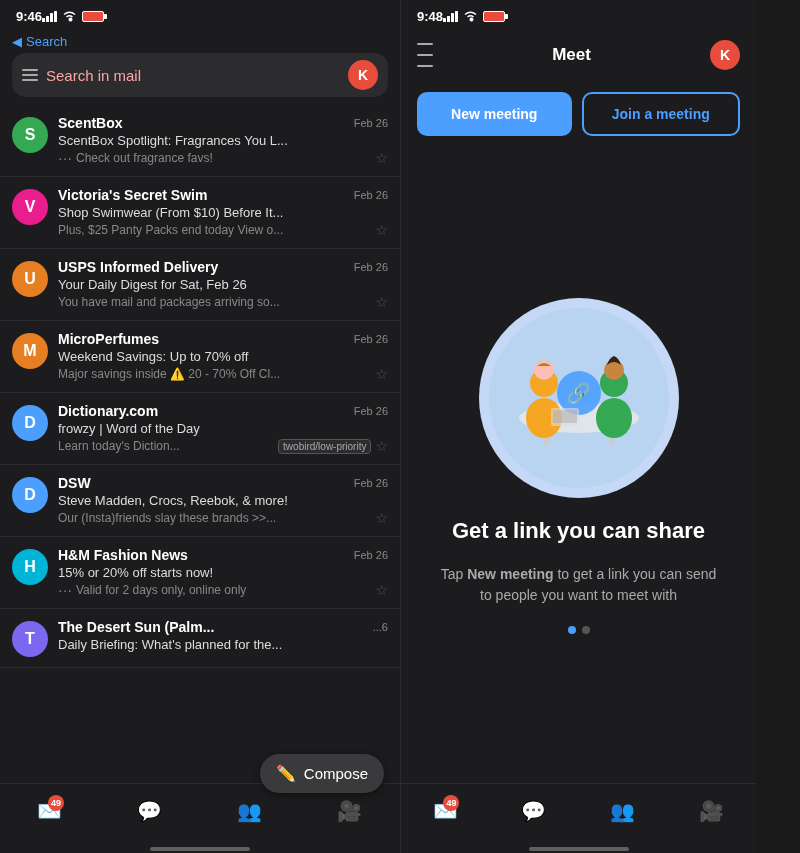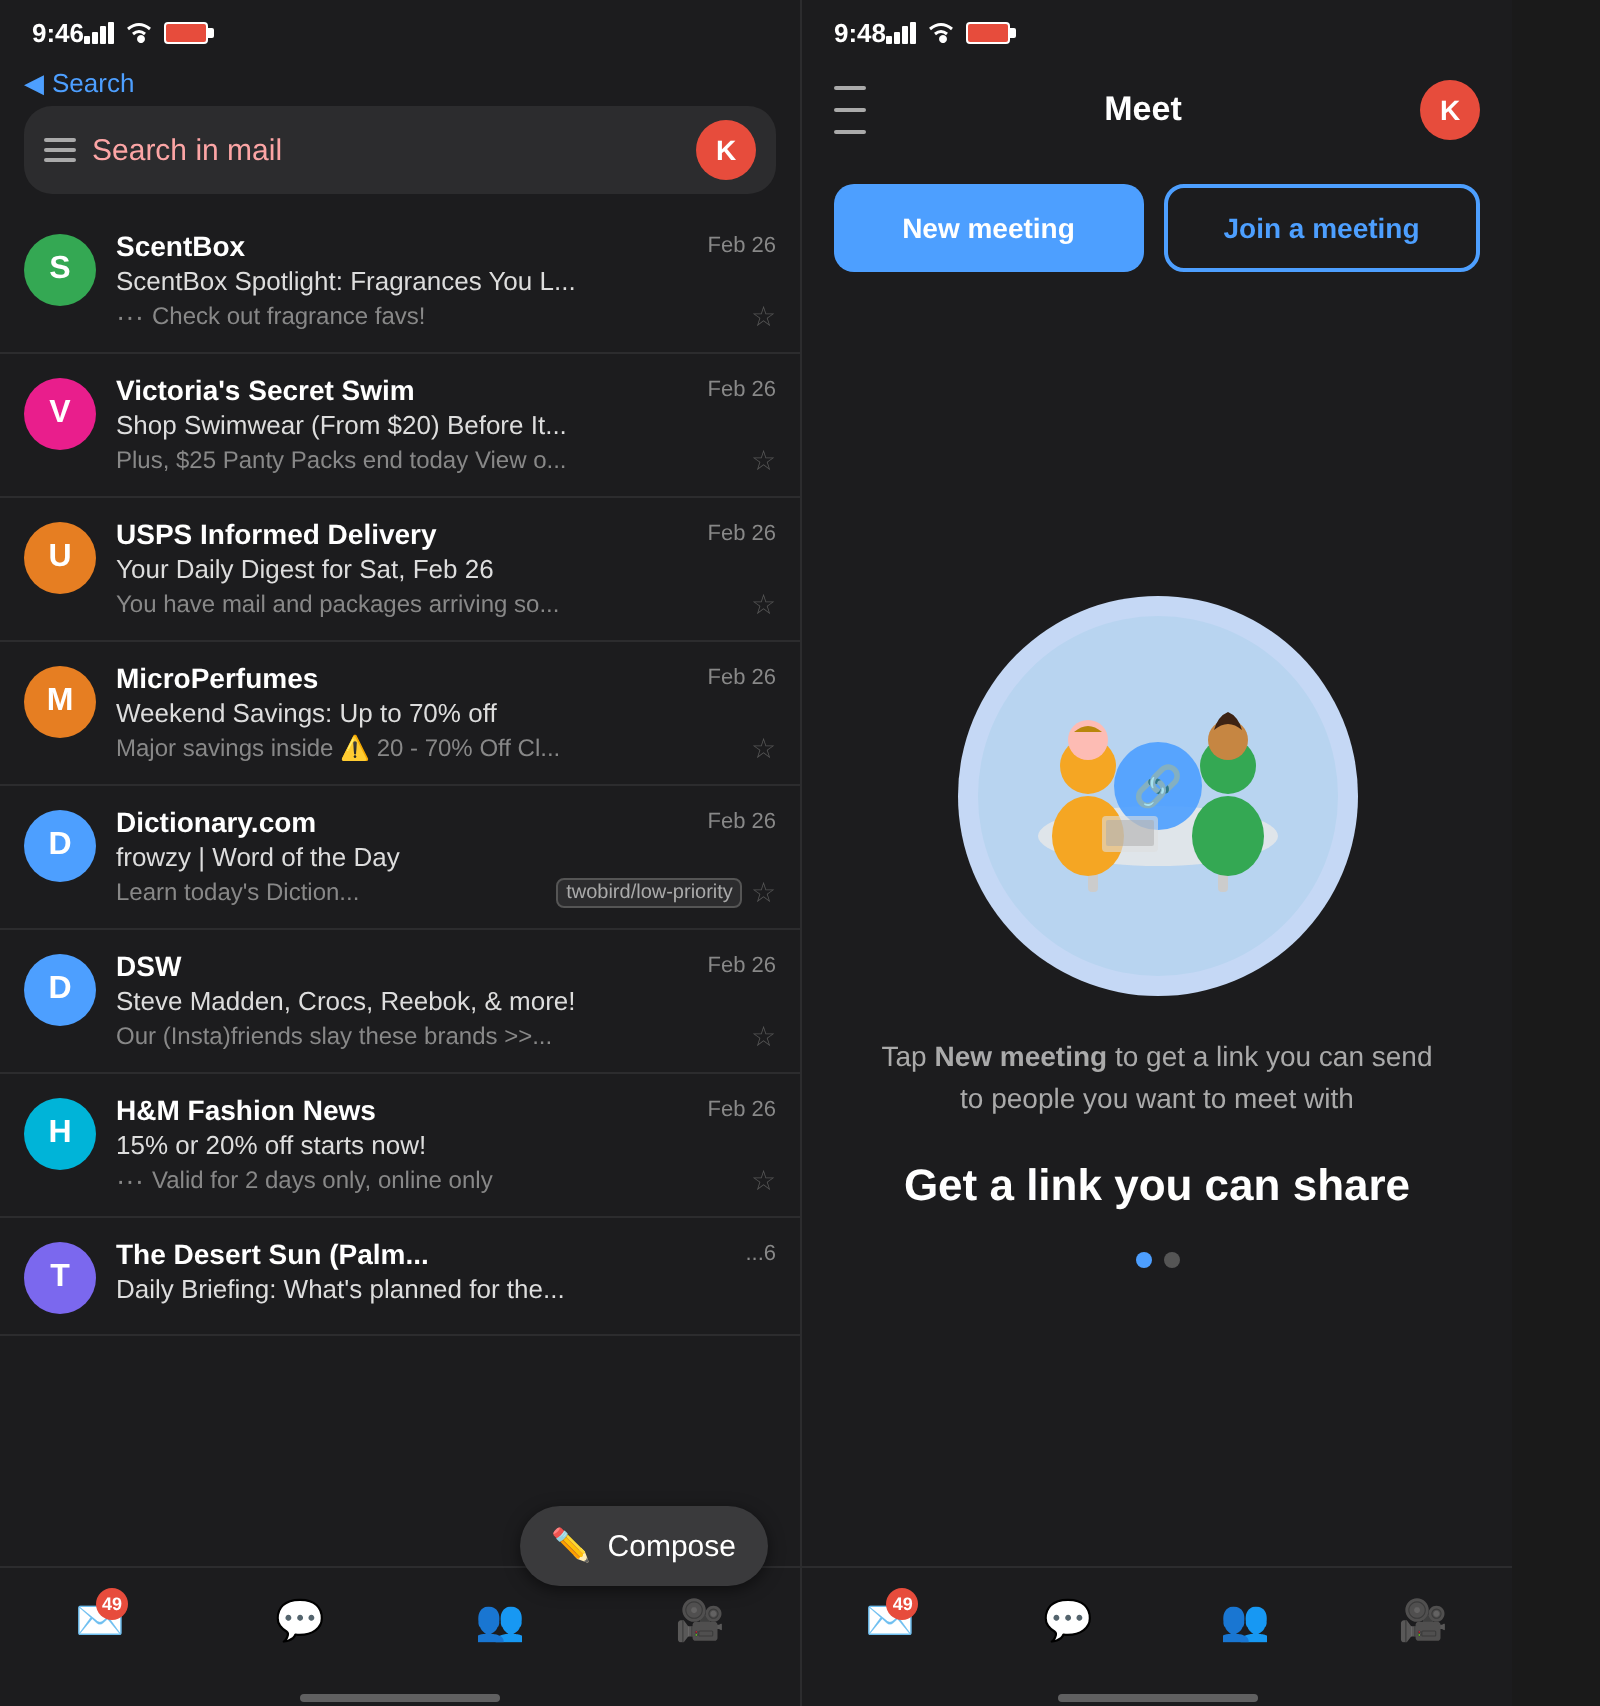--- a/index.html
+++ b/index.html
@@ -440,21 +440,21 @@
           </div>
         </div>
       </div>
       <div class="email-item">
         <div class="email-avatar" style="background: rgb(233, 30, 140);">V</div>
         <div class="email-content">
           <div class="email-top-row">
             <span class="email-sender">Victoria's Secret Swim</span>
             <span class="email-date">Feb 26</span>
           </div>
-          <div class="email-subject">Shop Swimwear (From $20) Before It...</div>
+          <div class="email-subject">Shop Swimwear (From $10) Before It...</div>
           <div class="email-preview-row">
             <span class="email-preview">Plus, $25 Panty Packs end today View o...</span>
             <span class="star-icon">☆</span>
           </div>
         </div>
       </div>
       <div class="email-item">
         <div class="email-avatar" style="background: rgb(230, 126, 34);">U</div>
         <div class="email-content">
           <div class="email-top-row">
@@ -627,29 +627,29 @@
 
         <circle cx="90" cy="85" r="22" fill="#4d9fff" opacity="0.9"></circle>
         <text x="90" y="92" text-anchor="middle" font-size="20" fill="#fff">🔗</text>
 
         <rect x="62" y="100" width="28" height="18" rx="2" fill="#ddd" opacity="0.6"></rect>
         <rect x="64" y="102" width="24" height="13" rx="1" fill="#aaa" opacity="0.5"></rect>
       </svg>
     </div>
 
     <div>
+      <span style="font-size:22px;font-weight:600;color:#fff;">Get a link you can share</span>
+    </div>
+
+    <div>
       <p class="meet-subtitle">
         Tap <strong>New meeting</strong> to get a link you can send to people you want to meet with
       </p>
     </div>
 
-    <div>
-      <span style="font-size:22px;font-weight:600;color:#fff;">Get a link you can share</span>
-    </div>
-
     <div class="meet-dots">
       <div class="meet-dot active"></div>
       <div class="meet-dot inactive"></div>
     </div>
   </div>
 
   <div class="bottom-nav">
     <div class="nav-item">
       <span class="nav-icon">✉️</span>
       <span class="badge">49</span>

